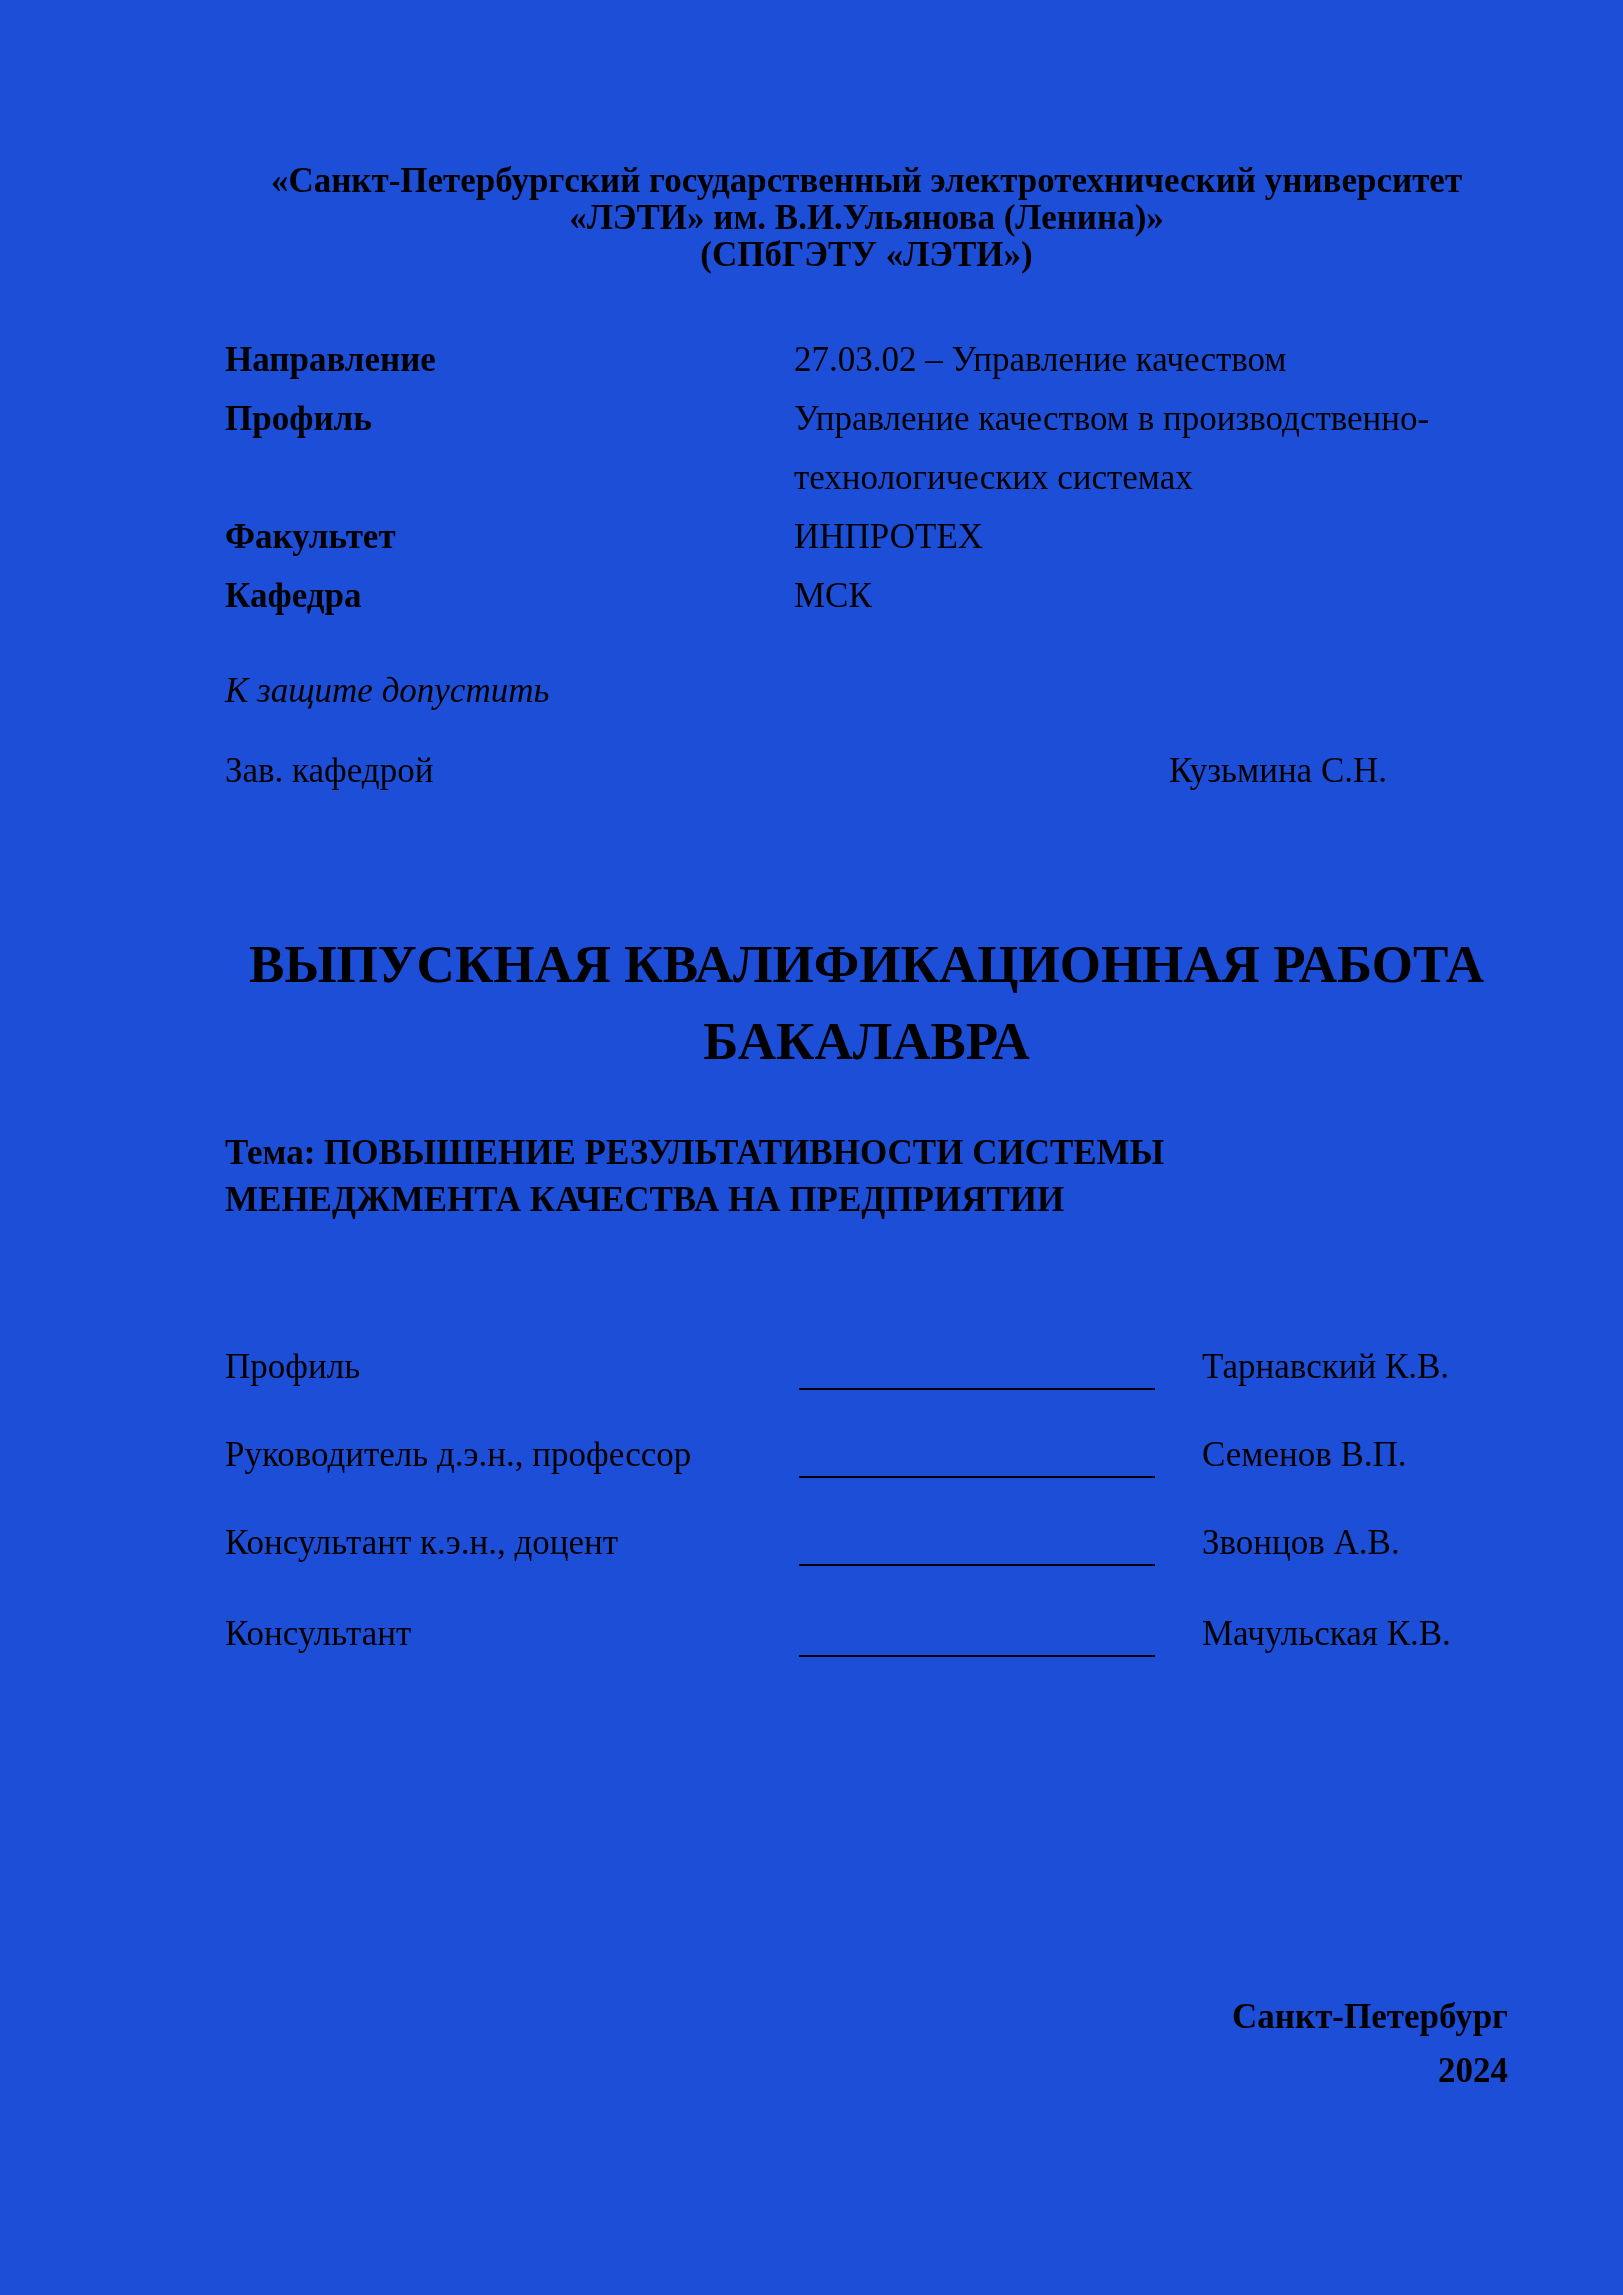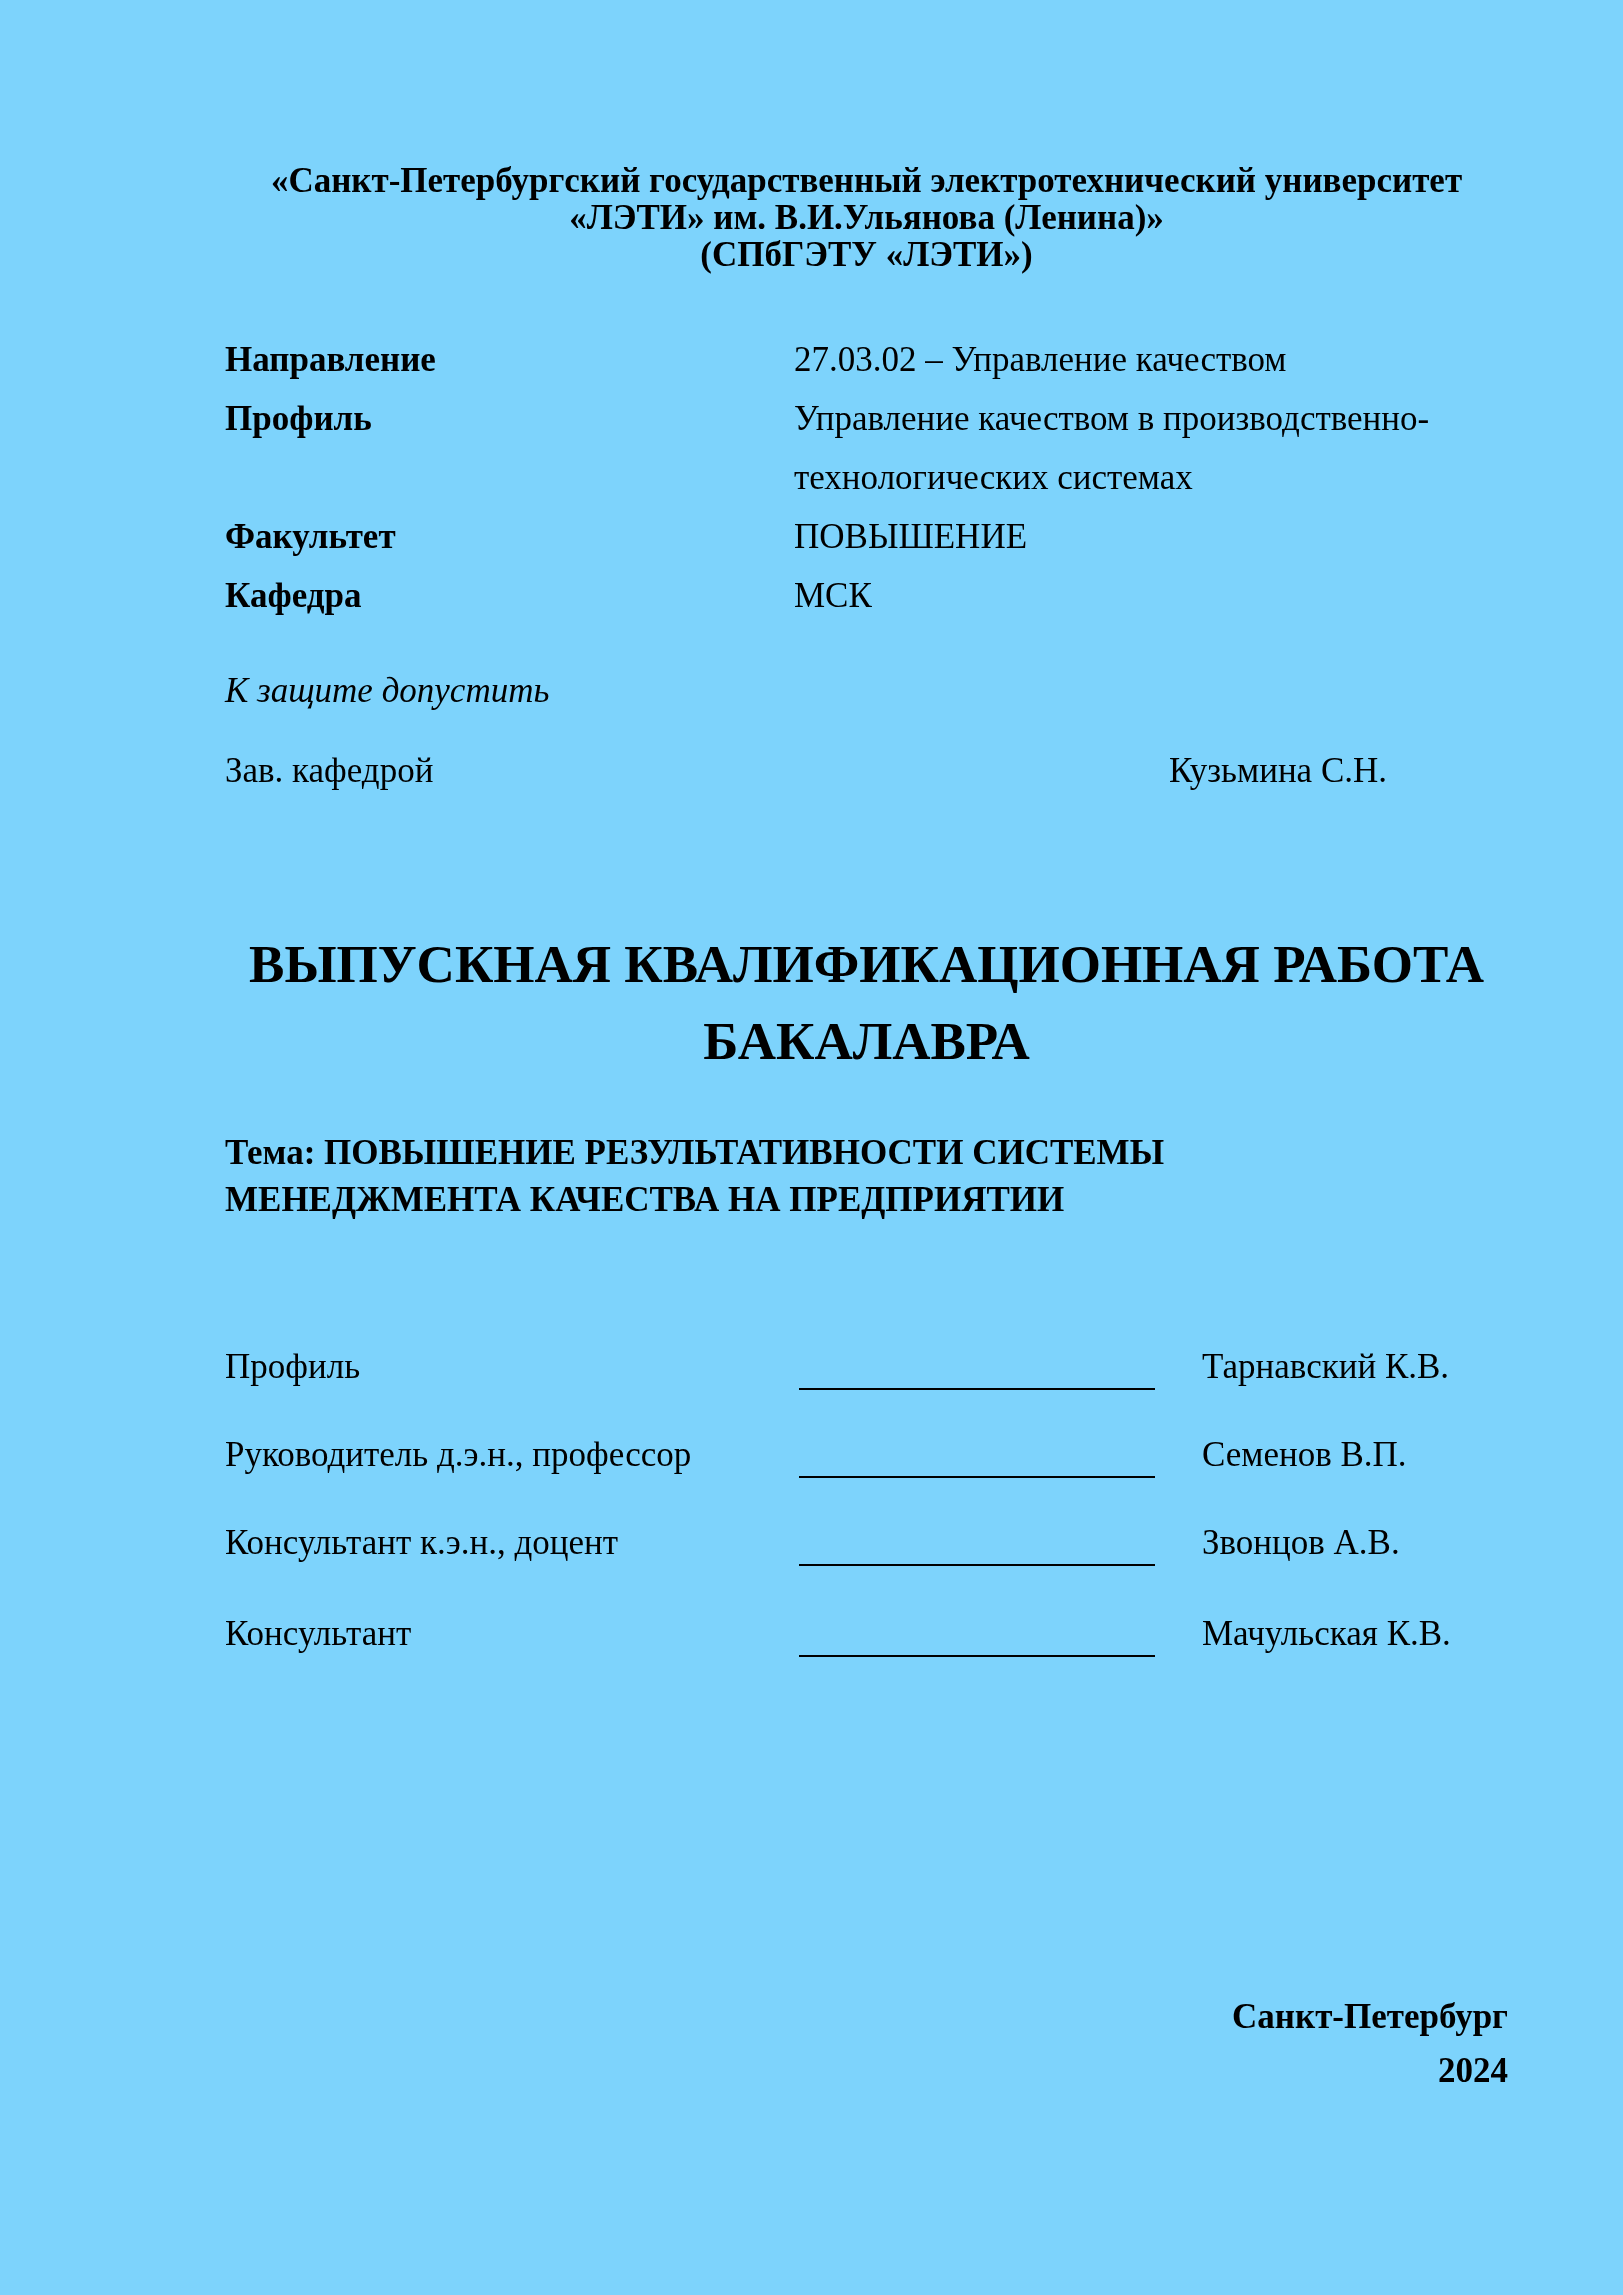--- a/index.html
+++ b/index.html
@@ -4,21 +4,21 @@
 <style>
   html, body {
     margin: 0;
     padding: 0;
     background: #ffffff;
   }
   .page {
     position: relative;
     width: 1623px;
     height: 2295px;
-    background: #7dd3fc;
+    background: #1d4ed8;
     color: #000000;
     font-family: "Liberation Serif", "DejaVu Serif", serif;
     font-size: 35px;
     overflow: hidden;
   }
   .area {
     position: absolute;
     left: 225px;
     width: 1283px;
   }
@@ -108,21 +108,21 @@
     <div class="label">Направление</div>
     <div class="value">27.03.02 – Управление качеством</div>
 
     <div class="label">Профиль</div>
     <div class="value">Управление качеством в производственно-</div>
 
     <div class="label"></div>
     <div class="value">технологических системах</div>
 
     <div class="label">Факультет</div>
-    <div class="value">ПОВЫШЕНИЕ</div>
+    <div class="value">ИНПРОТЕХ</div>
 
     <div class="label">Кафедра</div>
     <div class="value">МСК</div>
   </div>
 
   <div class="area adm-1">К защите допустить</div>
   <div class="area main-title">
     <div>ВЫПУСКНАЯ КВАЛИФИКАЦИОННАЯ РАБОТА</div>
     <div>БАКАЛАВРА</div>
   </div>

